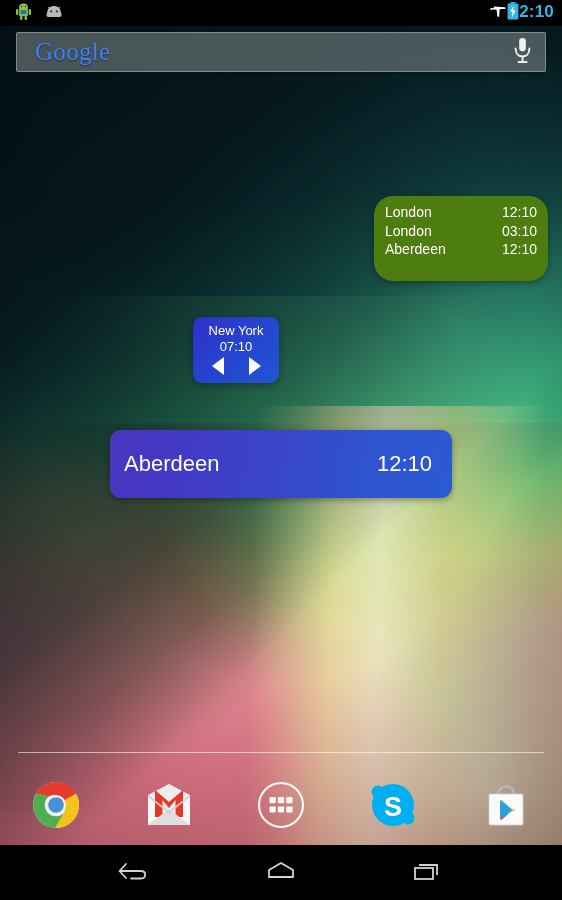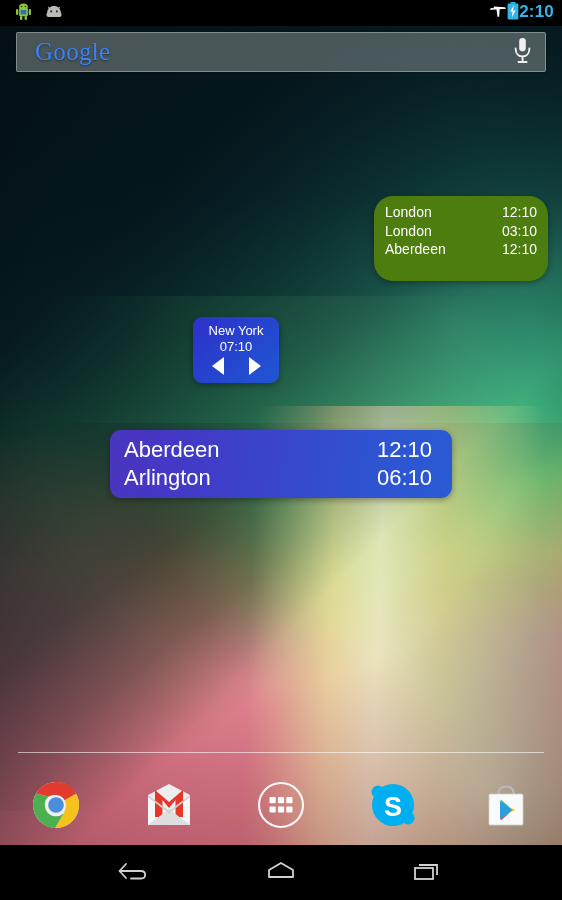--- a/index.html
+++ b/index.html
@@ -268,24 +268,20 @@
     <span class="tri tri-left"></span>
     <span class="tri tri-right"></span>
   </div>
 </div>
 
 <div class="widget" id="widget-large">
   <div class="row">
     <span>Aberdeen</span>
     <span>12:10</span>
   </div>
-  <div class="row">
-    <span>Arlington</span>
-    <span>06:10</span>
-  </div>
 </div>
 
 <div id="dock-divider"></div>
 <div id="dock">
 
   <div class="dock-slot">
     <div class="dock-icon">
       <svg width="50" height="50" viewBox="0 0 50 50">
         <circle cx="25" cy="25" r="23" fill="#f1f1f1"></circle>
         <path d="M25 2 A23 23 0 0 1 45 13.6 L31 21.5 A9 9 0 0 0 17.6 16.4 Z" fill="#e33b2e"></path>

